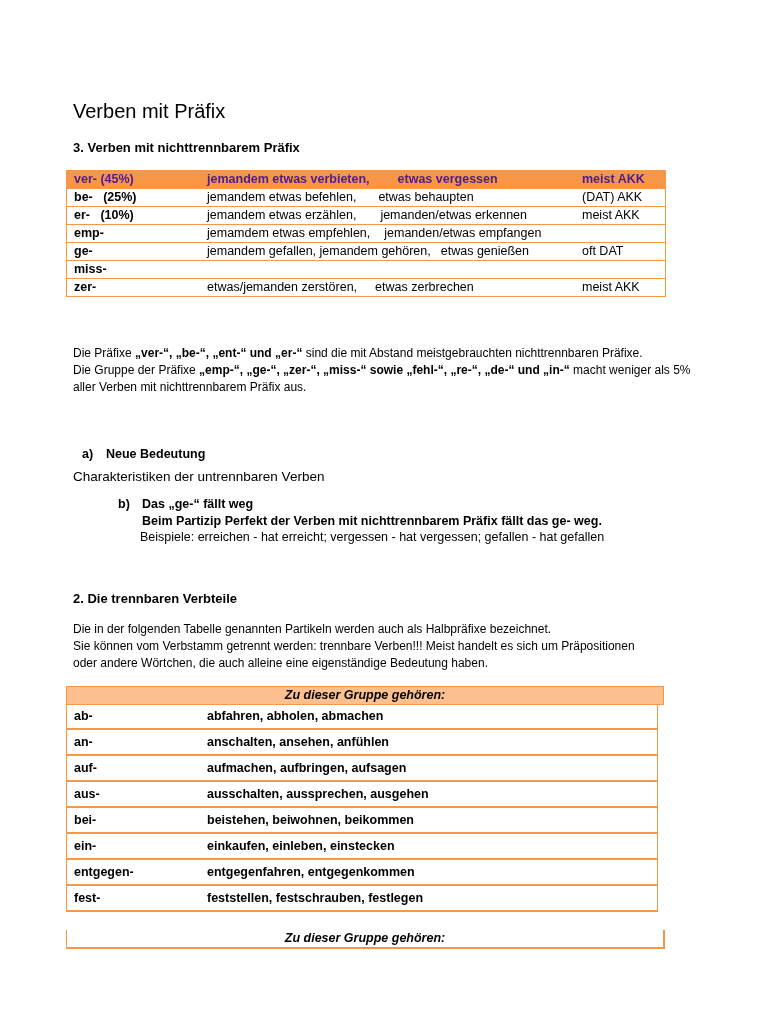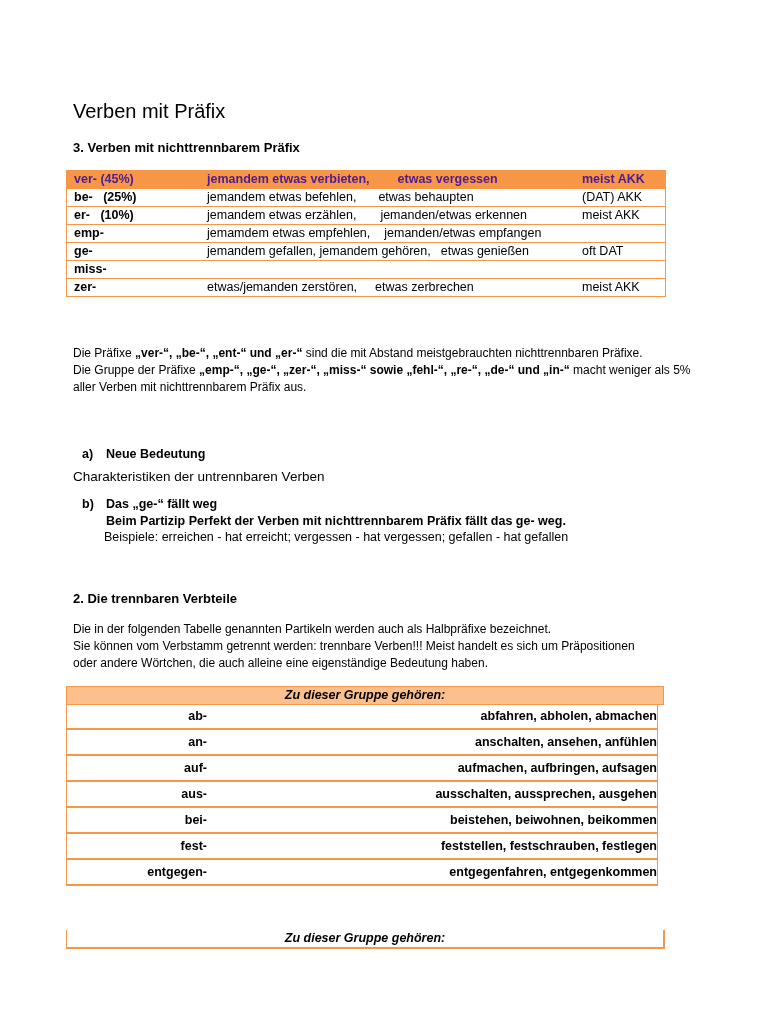--- a/index.html
+++ b/index.html
@@ -25,21 +25,21 @@
   .list { left: 82px; font-size: 12.5px; line-height: 16.5px; font-weight: bold; }
   .list .mark { display: inline-block; width: 24px; }
   .list .indent { padding-left: 24px; }
   .plain { font-weight: normal; }
 
   
   .t2-head { left: 66px; top: 686px; width: 596px; height: 17px; background: #fbc08e;
              border: 1px solid #f79646; text-align: center; font-size: 12.5px;
              font-weight: bold; font-style: italic; line-height: 17px; }
   .t2 { left: 66px; top: 704px; width: 590px; border-left: 1px solid #f79646; border-right: 1px solid #f79646; }
-  .t2 .row { display: flex; height: 24px; align-items: center; border-bottom: 2px solid #f79646; font-size: 12.5px; text-align: right; }
+  .t2 .row { display: flex; height: 24px; align-items: center; border-bottom: 2px solid #f79646; font-size: 12.5px; }
   .t2 .c1 { width: 133px; padding-left: 7px; font-weight: bold; }
   .t2 .c2 { flex: 1; font-weight: bold; }
   .t2-foot { left: 66px; top: 930px; width: 596px; height: 17px; border-left: 1px solid #f79646;
              border-right: 2px solid #f79646; border-bottom: 2px solid #f79646; text-align: center;
              font-size: 12.5px; font-weight: bold; font-style: italic; line-height: 17px; }
 </style>
 </head>
 <body>
 
 <div class="abs title">Verben mit Präfix</div>
@@ -86,21 +86,21 @@
   <span>Die Präfixe </span><b>„ver-“, „be-“, „ent-“ und „er-“</b><span> sind die mit Abstand meistgebrauchten nichttrennbaren Präfixe.</span><br>
   <span>Die Gruppe der Präfixe </span><b>„emp-“, „ge-“, „zer-“, „miss-“ sowie „fehl-“, „re-“, „de-“ und „in-“</b><span> macht weniger als 5% aller Verben mit nichttrennbarem Präfix aus.</span>
 </div>
 
 <div class="abs char-head">Charakteristiken der untrennbaren Verben</div>
 
 <div class="abs list" style="top:446px;width:590px;">
   <div><span class="mark">a)</span><span>Neue Bedeutung</span></div>
 </div>
 
-<div class="abs list" style="top:496px;width:590px;">
+<div class="abs list" style="top:496px;width:590px;margin-left:36px;">
   <div><span class="mark">b)</span><span>Das „ge-“ fällt weg</span></div>
   <div class="indent">Beim Partizip Perfekt der Verben mit nichttrennbarem Präfix fällt das ge- weg.</div>
   <div class="plain" style="padding-left:22px;">Beispiele: erreichen - hat erreicht; vergessen - hat vergessen; gefallen - hat gefallen</div>
 </div>
 
 <div class="abs h2" style="left:73px;top:591px;">2.  Die trennbaren Verbteile</div>
 
 <div class="abs para" style="left:73px;top:621px;width:650px;">
   <div>Die in der folgenden Tabelle genannten Partikeln werden auch als Halbpräfixe bezeichnet.</div>
   <div>Sie können vom Verbstamm getrennt werden: trennbare Verben!!! Meist handelt es sich um Präpositionen</div>
@@ -124,22 +124,26 @@
     </div>
   <div class="row">
       <div class="c1">aus-</div>
       <div class="c2">ausschalten, aussprechen, ausgehen</div>
     </div>
   <div class="row">
       <div class="c1">bei-</div>
       <div class="c2">beistehen, beiwohnen, beikommen</div>
     </div>
   <div class="row">
-      <div class="c1">fest-</div>
-      <div class="c2">feststellen, festschrauben, festlegen</div>
+      <div class="c1">ein-</div>
+      <div class="c2">einkaufen, einleben, einstecken</div>
     </div>
   <div class="row">
       <div class="c1">entgegen-</div>
       <div class="c2">entgegenfahren, entgegenkommen</div>
+    </div>
+  <div class="row">
+      <div class="c1">fest-</div>
+      <div class="c2">feststellen, festschrauben, festlegen</div>
     </div>
 </div>
 
 <div class="abs t2-foot">Zu dieser Gruppe gehören:</div>
 
 </body></html>

